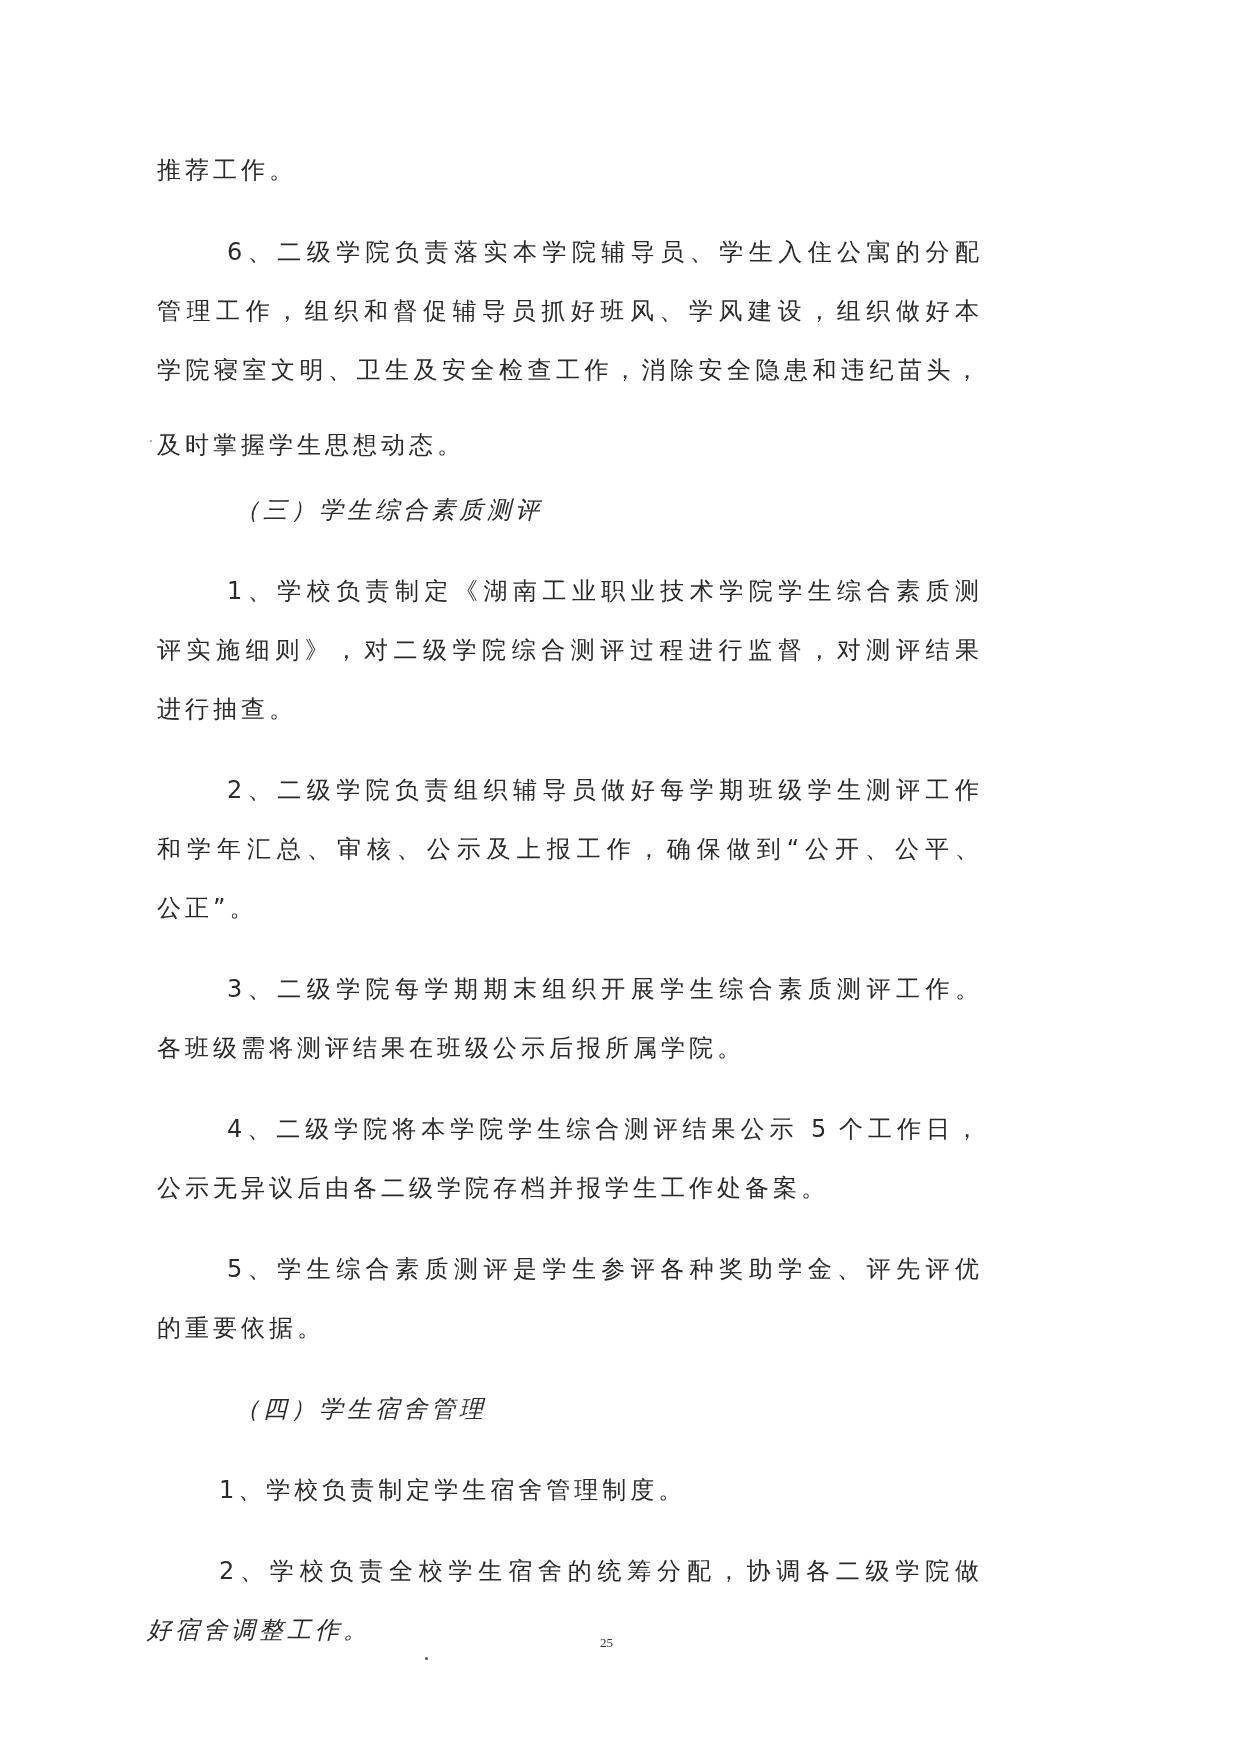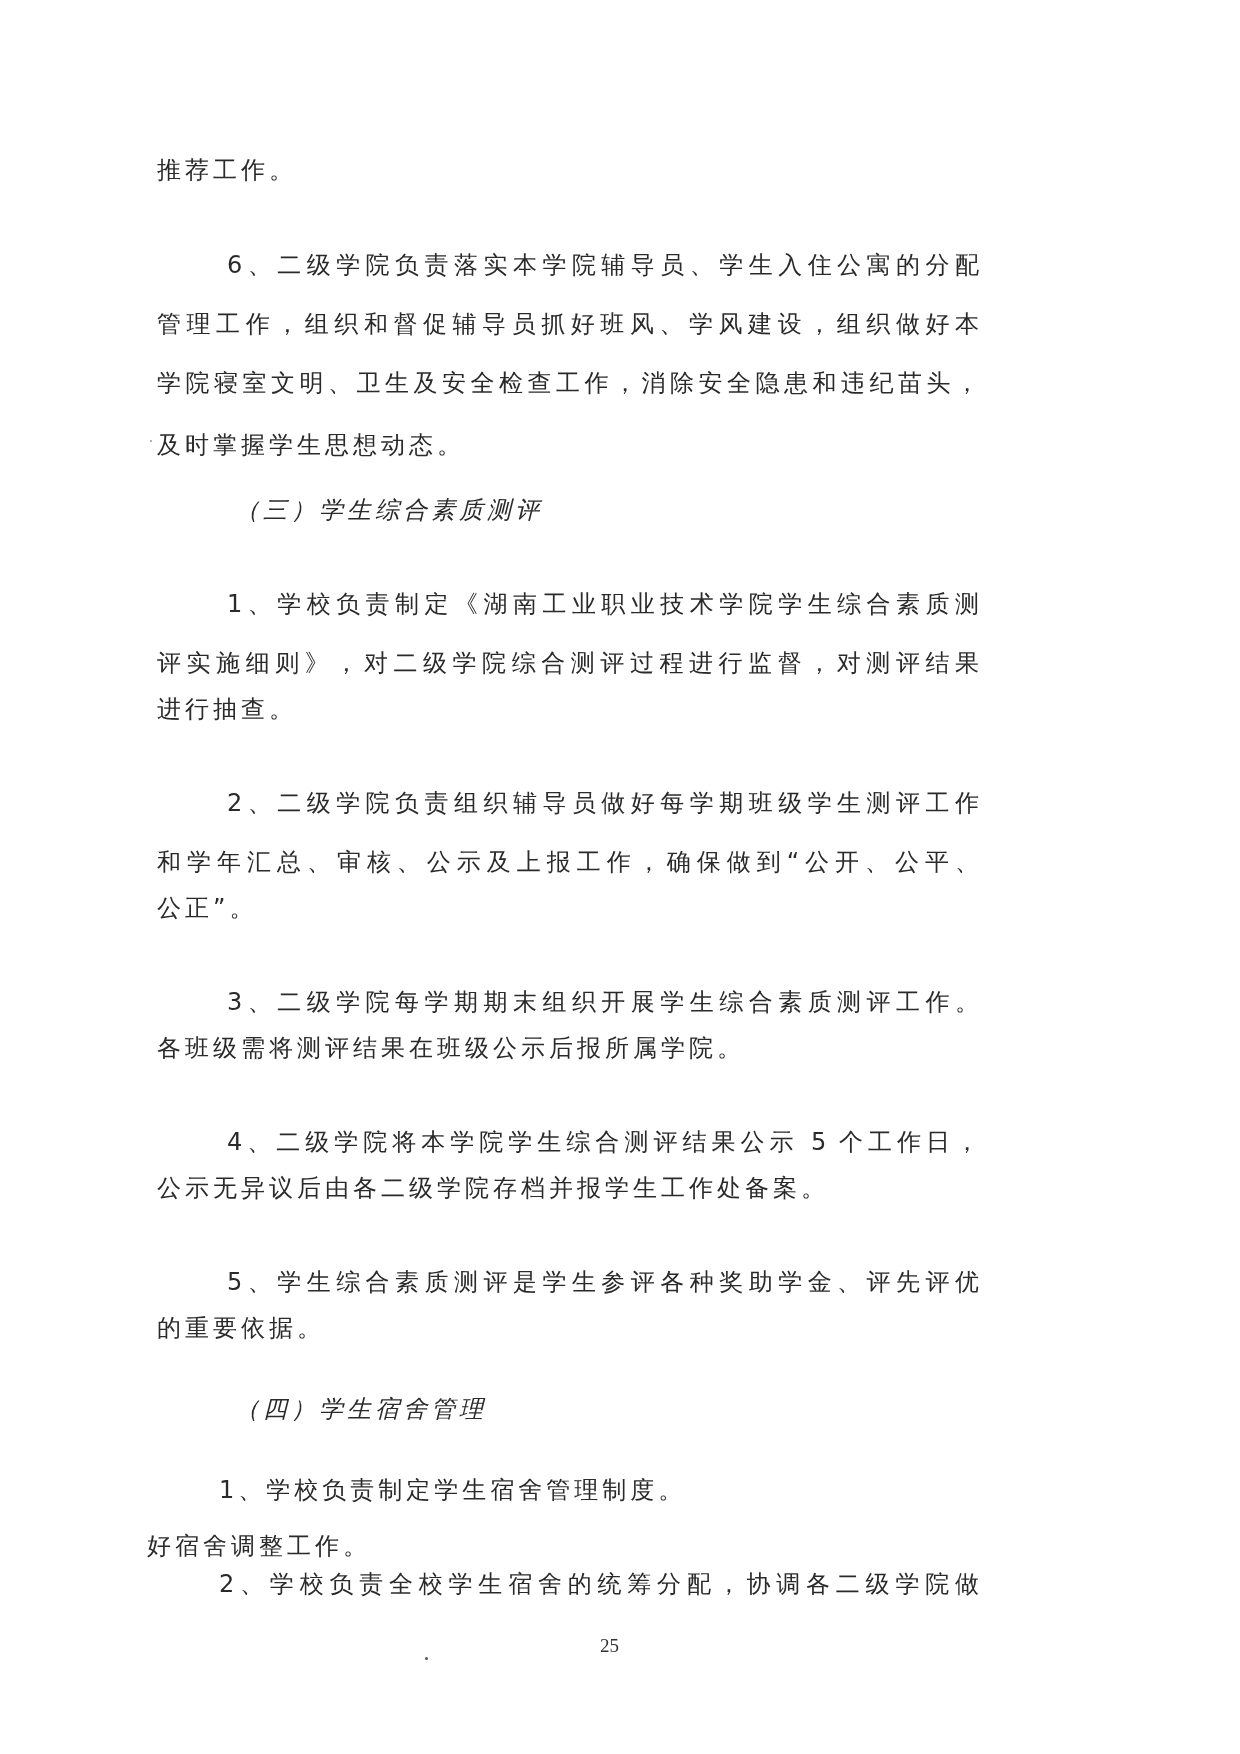--- a/index.html
+++ b/index.html
@@ -25,30 +25,29 @@
     line-height: 40px;
     white-space: nowrap;
     letter-spacing: 4px;
     font-weight: normal;
   }
   .justify {
     width: 822px;
     text-align: justify;
     text-align-last: justify;
     letter-spacing: 0;
-    margin-top: 13px;
   }
   .indent { left: 70px; width: 752px; }
   .heading { left: 78px; font-style: italic; }
   .page-number {
     position: absolute;
     left: 600px;
     top: 1635px;
     font-family: "Liberation Serif", serif;
-    font-size: 19px;
+    font-size: 13px;
     color: #333;
   }
   .speck { position: absolute; width: 3px; height: 3px; background: #555; border-radius: 50%; }
 </style>
 </head>
 <body>
 
 <div class="page">
   <div class="line" style="top:0px">推荐工作。</div>
 
@@ -74,19 +73,19 @@
   <div class="line" style="top:1018px">公示无异议后由各二级学院存档并报学生工作处备案。</div>
 
   <div class="line justify indent" style="top:1099px">5、学生综合素质测评是学生参评各种奖助学金、评先评优</div>
   <div class="line" style="top:1158px">的重要依据。</div>
 
   <div class="line heading" style="top:1239px">（四）学生宿舍管理</div>
 
   <div class="line indent" style="top:1320px; left:62px;">1、学校负责制定学生宿舍管理制度。</div>
 
   <div class="line justify indent" style="top:1401px; left:62px; width:760px;">2、学校负责全校学生宿舍的统筹分配，协调各二级学院做</div>
-  <div class="line" style="top:1376px; left:-10px;">好宿舍调整工作。</div>
+  <div class="line" style="top:1460px; left:-10px;font-style:italic;">好宿舍调整工作。</div>
 </div>
 
 <div class="page-number">25</div>
 
 <div class="speck" style="left:425px; top:1657px;"></div>
 <div class="speck" style="left:150px; top:440px; width:2px; height:2px; background:#999;"></div>
 
 </body></html>

